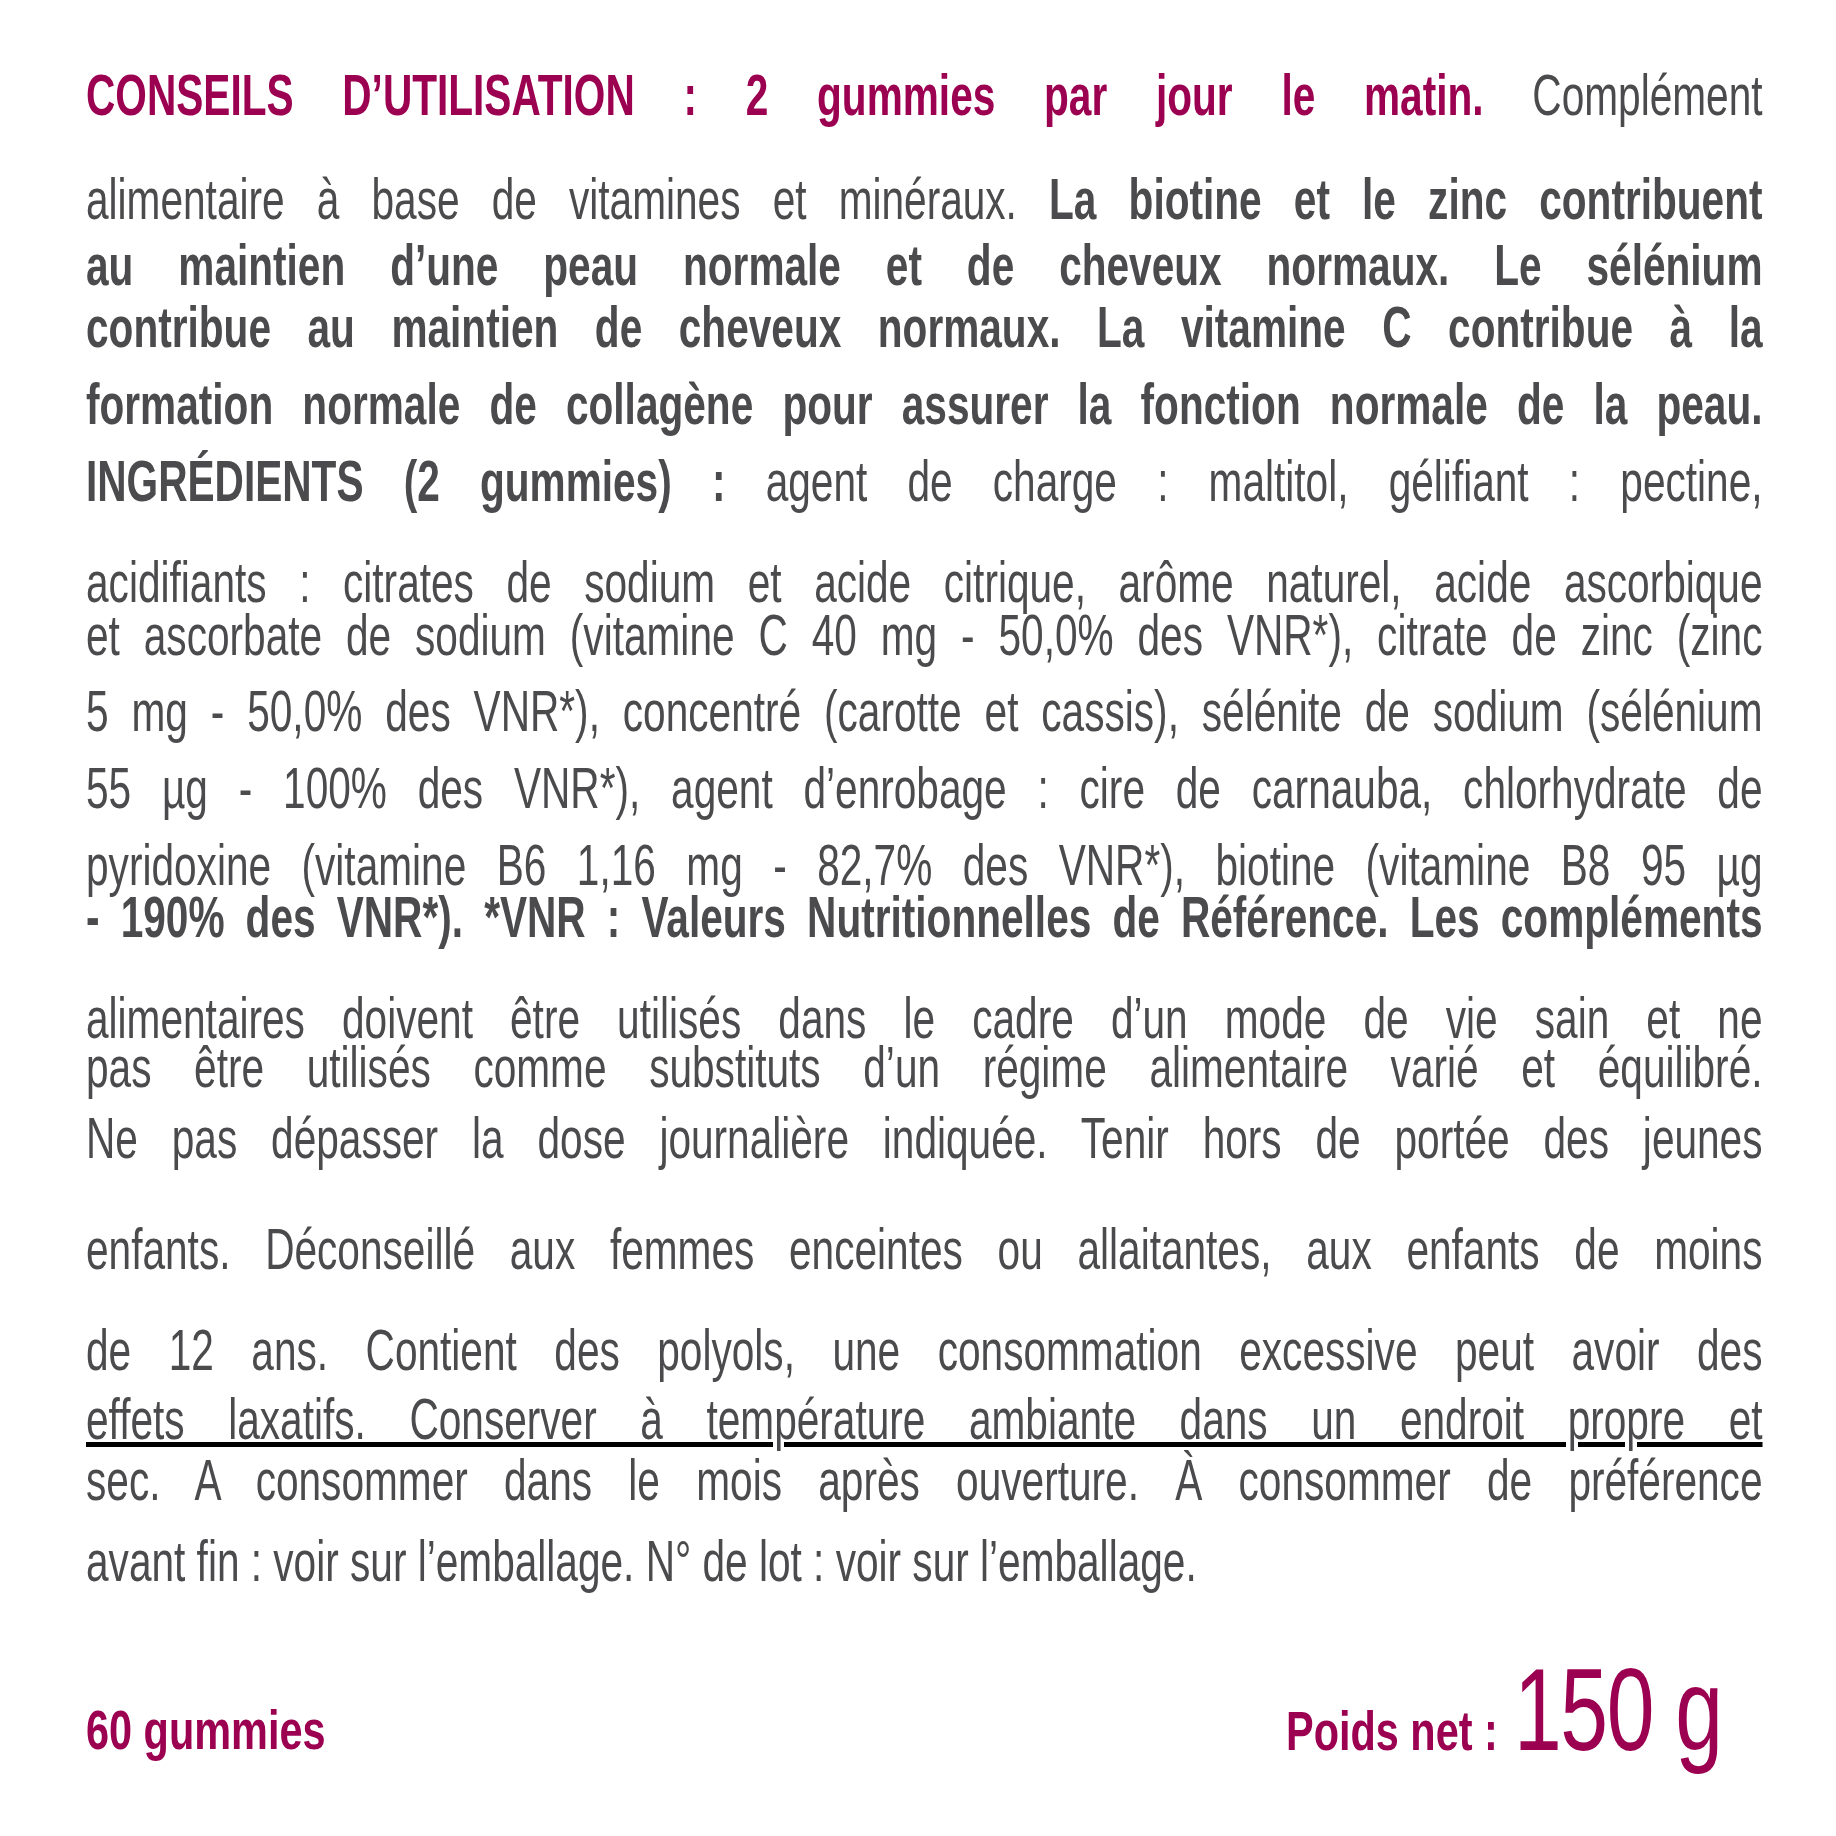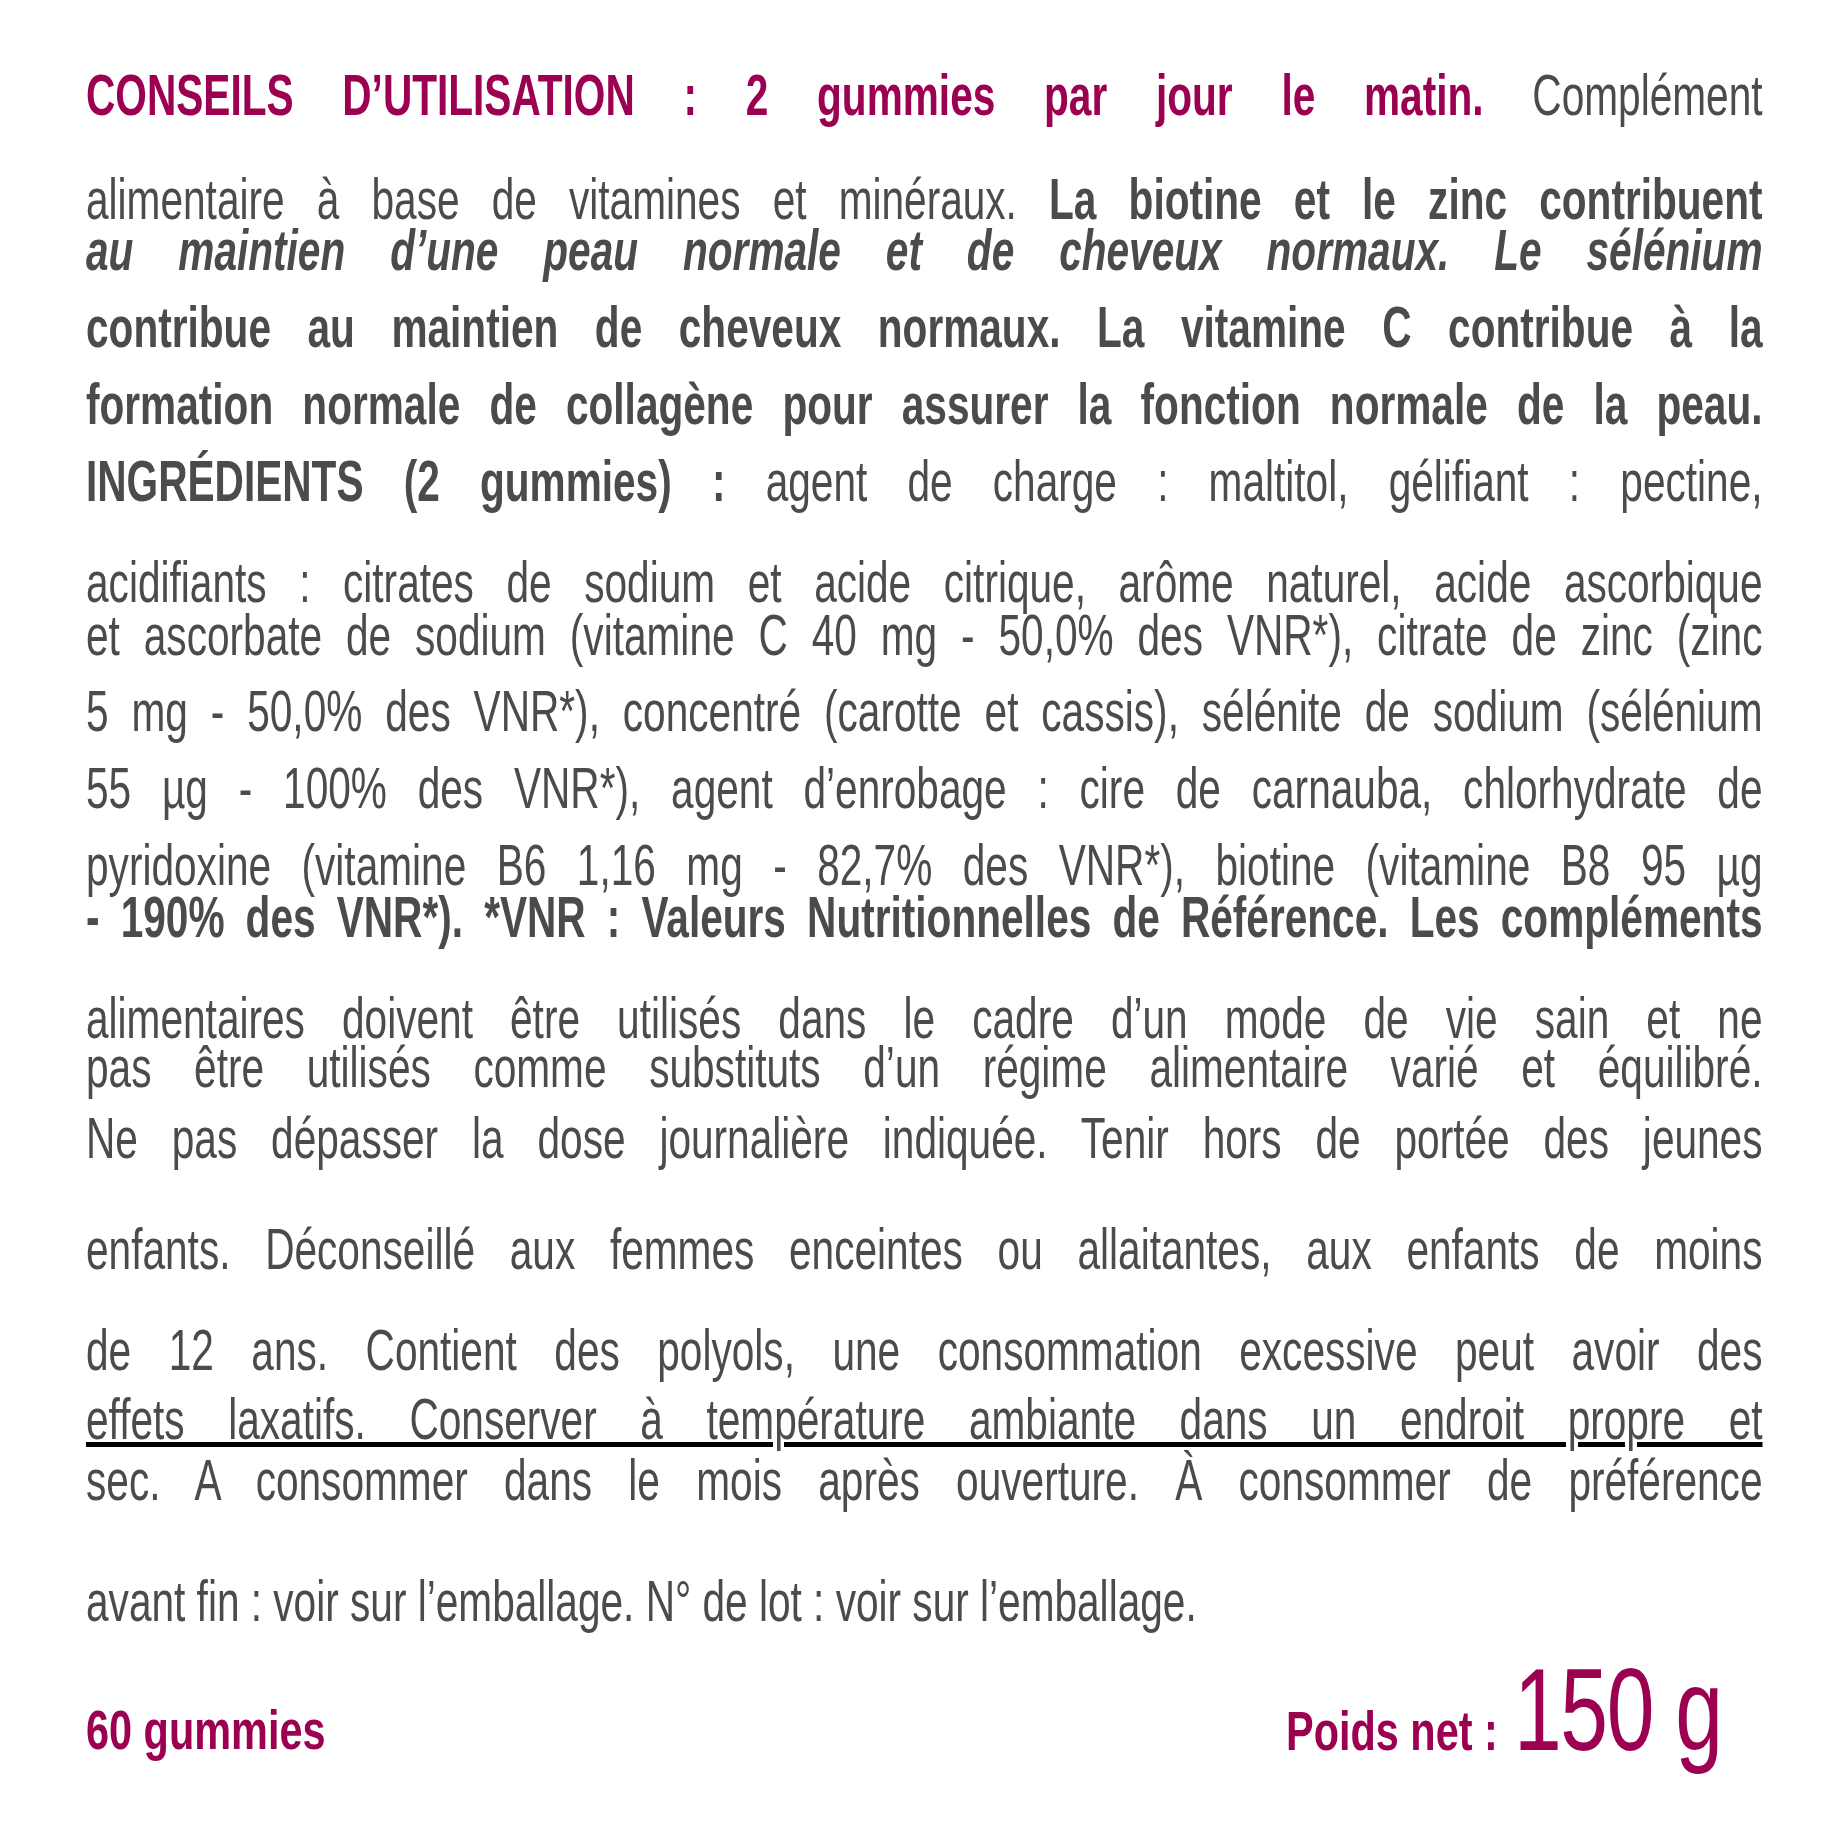--- a/index.html
+++ b/index.html
@@ -47,21 +47,21 @@
 <body>
 
 <div class="page">
   <div id="lines">
       <div class="line" style="top: 56px;">
         <span class="line-inner"><span class="accent">CONSEILS D’UTILISATION : 2 gummies par jour le matin.</span><span> Complément</span></span>
       </div>
       <div class="line" style="top: 134px; margin-top: 26px;">
         <span class="line-inner"><span>alimentaire à base de vitamines et minéraux. </span><span class="b">La biotine et le zinc contribuent</span></span>
       </div>
-      <div class="line" style="top: 211px; font-style: italic;">
+      <div class="line" style="top: 226px;">
         <span class="line-inner"><span class="b">au maintien d’une peau normale et de cheveux normaux. Le sélénium</span></span>
       </div>
       <div class="line" style="top: 288px;">
         <span class="line-inner"><span class="b">contribue au maintien de cheveux normaux. La vitamine C contribue à la</span></span>
       </div>
       <div class="line" style="top: 365px;">
         <span class="line-inner"><span class="b">formation normale de collagène pour assurer la fonction normale de la peau.</span></span>
       </div>
       <div class="line" style="top: 442px;">
         <span class="line-inner"><span class="b">INGRÉDIENTS (2 gummies) :</span><span> agent de charge : maltitol, gélifiant : pectine,</span></span>
@@ -98,21 +98,21 @@
       </div>
       <div class="line" style="top: 1287px; margin-top: 24px;">
         <span class="line-inner"><span>de 12 ans. Contient des polyols, une consommation excessive peut avoir des</span></span>
       </div>
       <div class="line" style="top: 1380px; text-decoration: underline;">
         <span class="line-inner"><span>effets laxatifs. Conserver à température ambiante dans un endroit propre et</span></span>
       </div>
       <div class="line" style="top: 1441px;">
         <span class="line-inner"><span>sec. A consommer dans le mois après ouverture. À consommer de préférence</span></span>
       </div>
-      <div class="line last" style="top: 1522px; margin-top: 40px;">
+      <div class="line last" style="top: 1522px;">
         <span class="line-inner"><span>avant fin : voir sur l’emballage. N° de lot : voir sur l’emballage.</span></span>
       </div>
     </div>
 
   <div class="footer-left">60 gummies</div>
 
   <div class="footer-right">
     <span class="label">Poids net :</span>
     <span class="weight">150 g</span>
   </div>

